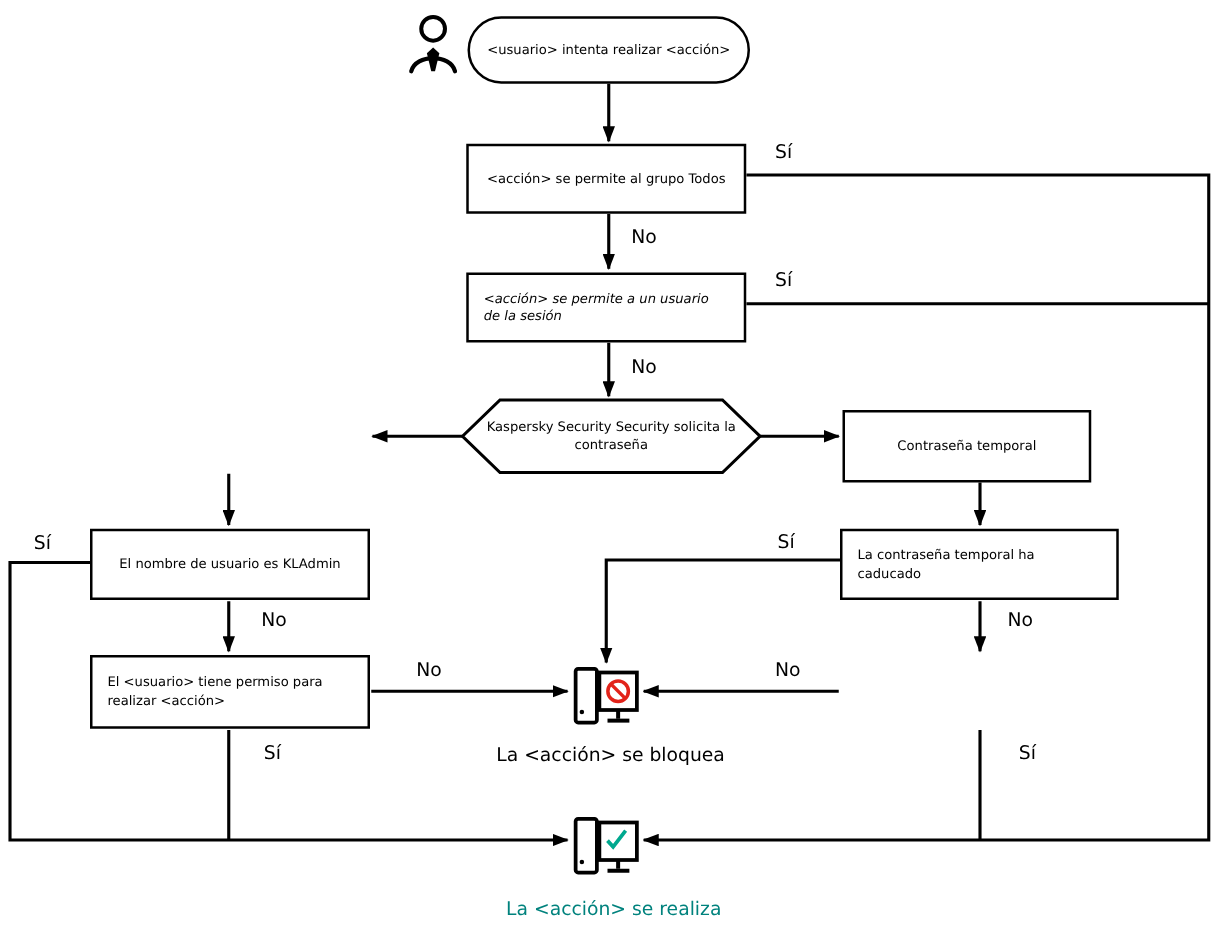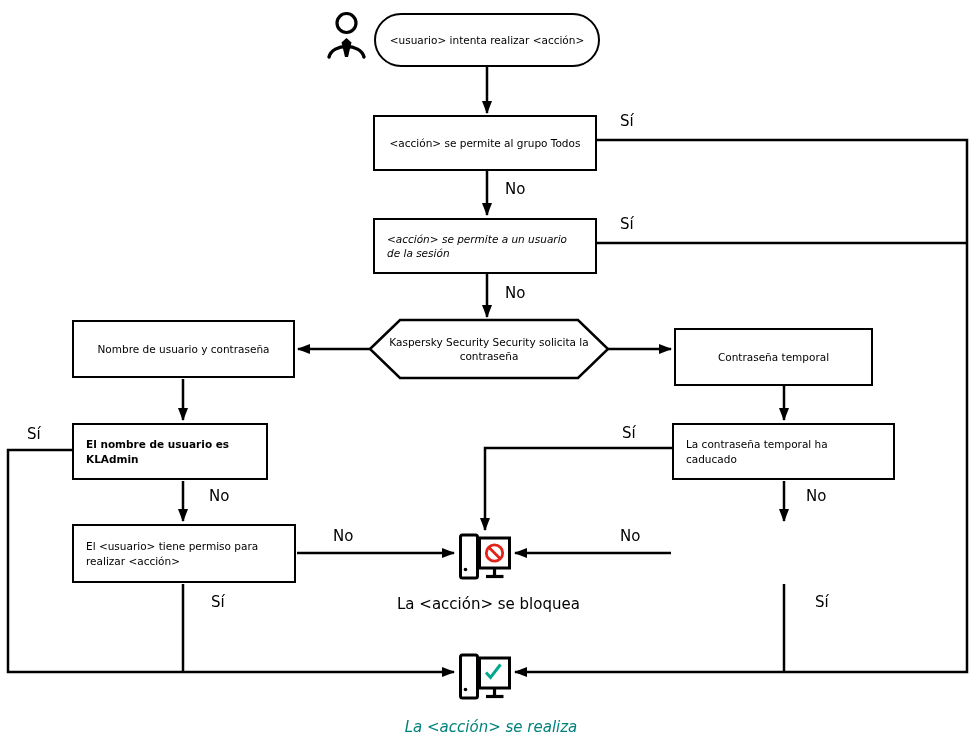--- a/index.html
+++ b/index.html
@@ -82,40 +82,39 @@
   </svg>
 
   <div class="node stadium" style="left:374px;top:13px;width:226px;height:54px;">&lt;usuario&gt; intenta realizar &lt;acción&gt;</div>
 
   <div class="node" style="left:373px;top:115px;width:224px;height:56px;">&lt;acción&gt; se permite al grupo Todos</div>
 
   <div class="node" style="left:373px;top:218px;width:224px;height:56px;font-style:italic;">&lt;acción&gt; se permite a un usuario de la sesión</div>
 
   <div class="hexlabel" style="left:386px;top:322px;width:206px;height:54px;">Kaspersky Security Security solicita la contraseña</div>
 
-  <div class="node" style="left:72px;top:320px;width:223px;height:58px;">Nombre de usuario y contraseña</div>
 
   <div class="node" style="left:674px;top:328px;width:199px;height:58px;">Contraseña temporal</div>
 
-  <div class="node" style="left:72px;top:423px;width:196px;height:57px;font-weight:bold;">El nombre de usuario es KLAdmin</div>
+  <div class="node" style="left:72px;top:423px;width:224px;height:57px;">El nombre de usuario es KLAdmin</div>
 
   <div class="node" style="left:72px;top:524px;width:224px;height:59px;">El &lt;usuario&gt; tiene permiso para realizar &lt;acción&gt;</div>
 
   <div class="node" style="left:672px;top:423px;width:223px;height:57px;">La contraseña temporal ha caducado</div>
 
 
   <div class="edge-label" style="left:620px;top:112px;">Sí</div>
   <div class="edge-label" style="left:505px;top:180px;">No</div>
   <div class="edge-label" style="left:620px;top:215px;">Sí</div>
   <div class="edge-label" style="left:505px;top:284px;">No</div>
   <div class="edge-label" style="left:27px;top:425px;">Sí</div>
   <div class="edge-label" style="left:209px;top:487px;">No</div>
   <div class="edge-label" style="left:333px;top:527px;">No</div>
   <div class="edge-label" style="left:211px;top:593px;">Sí</div>
   <div class="edge-label" style="left:622px;top:424px;">Sí</div>
   <div class="edge-label" style="left:806px;top:487px;">No</div>
   <div class="edge-label" style="left:620px;top:527px;">No</div>
   <div class="edge-label" style="left:815px;top:593px;">Sí</div>
 
   <div class="outcome blocked" style="left:397px;top:595px;width:178px;">La &lt;acción&gt; se bloquea</div>
-  <div class="outcome realized" style="left:402px;top:718px;width:178px;font-style:italic;">La &lt;acción&gt; se realiza</div>
+  <div class="outcome realized" style="left:402px;top:718px;width:178px;">La &lt;acción&gt; se realiza</div>
 
 </div>
 
 </body></html>

